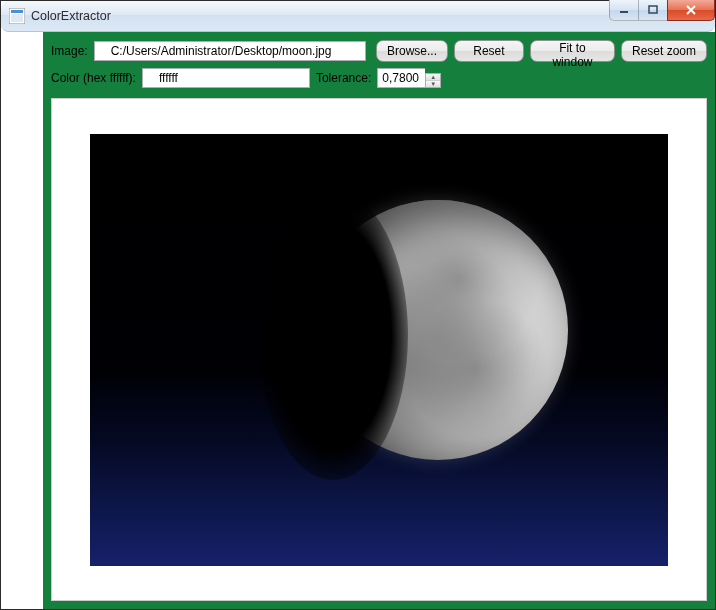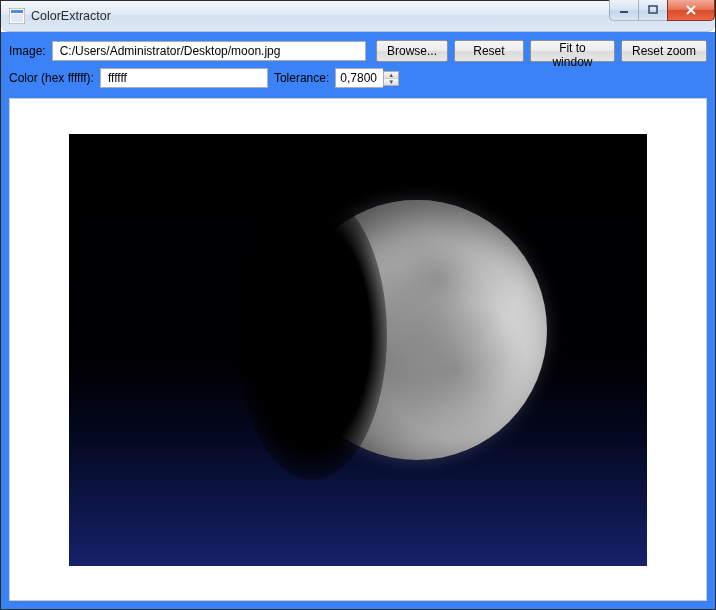--- a/index.html
+++ b/index.html
@@ -67,51 +67,52 @@
   .win-btn.close {
     width: 48px;
     background: linear-gradient(to bottom,#f3a999 0%,#e77355 48%,#d94c28 52%,#e9684a 100%);
     border-color: #8c2f1e;
     border-radius: 0 0 5px 0;
   }
   .win-btn svg { display:block; }
   
   .client {
     flex: 1;
-    background: #3b82f6;
+    background: #15803d;
     display: flex;
     flex-direction: column;
     padding: 8px;
     box-sizing: border-box;
+    margin-left: 42px;
   }
   .row {
     display: flex;
     align-items: center;
     gap: 6px;
     margin-bottom: 6px;
   }
   .label {
     color: #000;
     white-space: nowrap;
   }
   input[type="text"].field {
     height: 20px;
     border: 1px solid #abadb3;
-    padding: 0 7px;
+    padding: 0 16px;
     font-family: inherit;
     font-size: 12px;
     background: #fff;
     box-sizing: border-box;
   }
   .image-path { flex: 1; }
   .color-field { width: 168px; }
   .spinner-wrap {
     position: relative;
     display: flex;
-    align-items: center;
+    align-items: flex-end;
     height: 20px;
   }
   .spinner-input {
     width: 48px;
     height: 20px;
     border: 1px solid #abadb3;
     border-right: none;
     padding: 0 4px;
     font-family: inherit;
     font-size: 12px;
@@ -129,21 +130,21 @@
     background: linear-gradient(to bottom,#f7f7f7,#e1e1e1);
     display:flex;align-items:center;justify-content:center;
     font-size:6px;color:#555;line-height:1;
   }
   .spin:first-child{border-bottom:1px solid #cfcfcf;}
   .btn {
     height: 22px;
     min-width: 70px;
     padding: 0 10px;
     border: 1px solid #8e8f8f;
-    border-radius: 2px;
+    border-radius: 7px;
     background: linear-gradient(to bottom,#f5f5f5 0%,#ececec 48%,#dcdcdc 52%,#e6e6e6 100%);
     font-family: inherit;
     font-size: 12px;
     color:#000;
     cursor: pointer;
     box-sizing: border-box;
   }
   .btn.wide { width: 85px; }
   .row1-tail, .row2-tail {
     display: flex;

